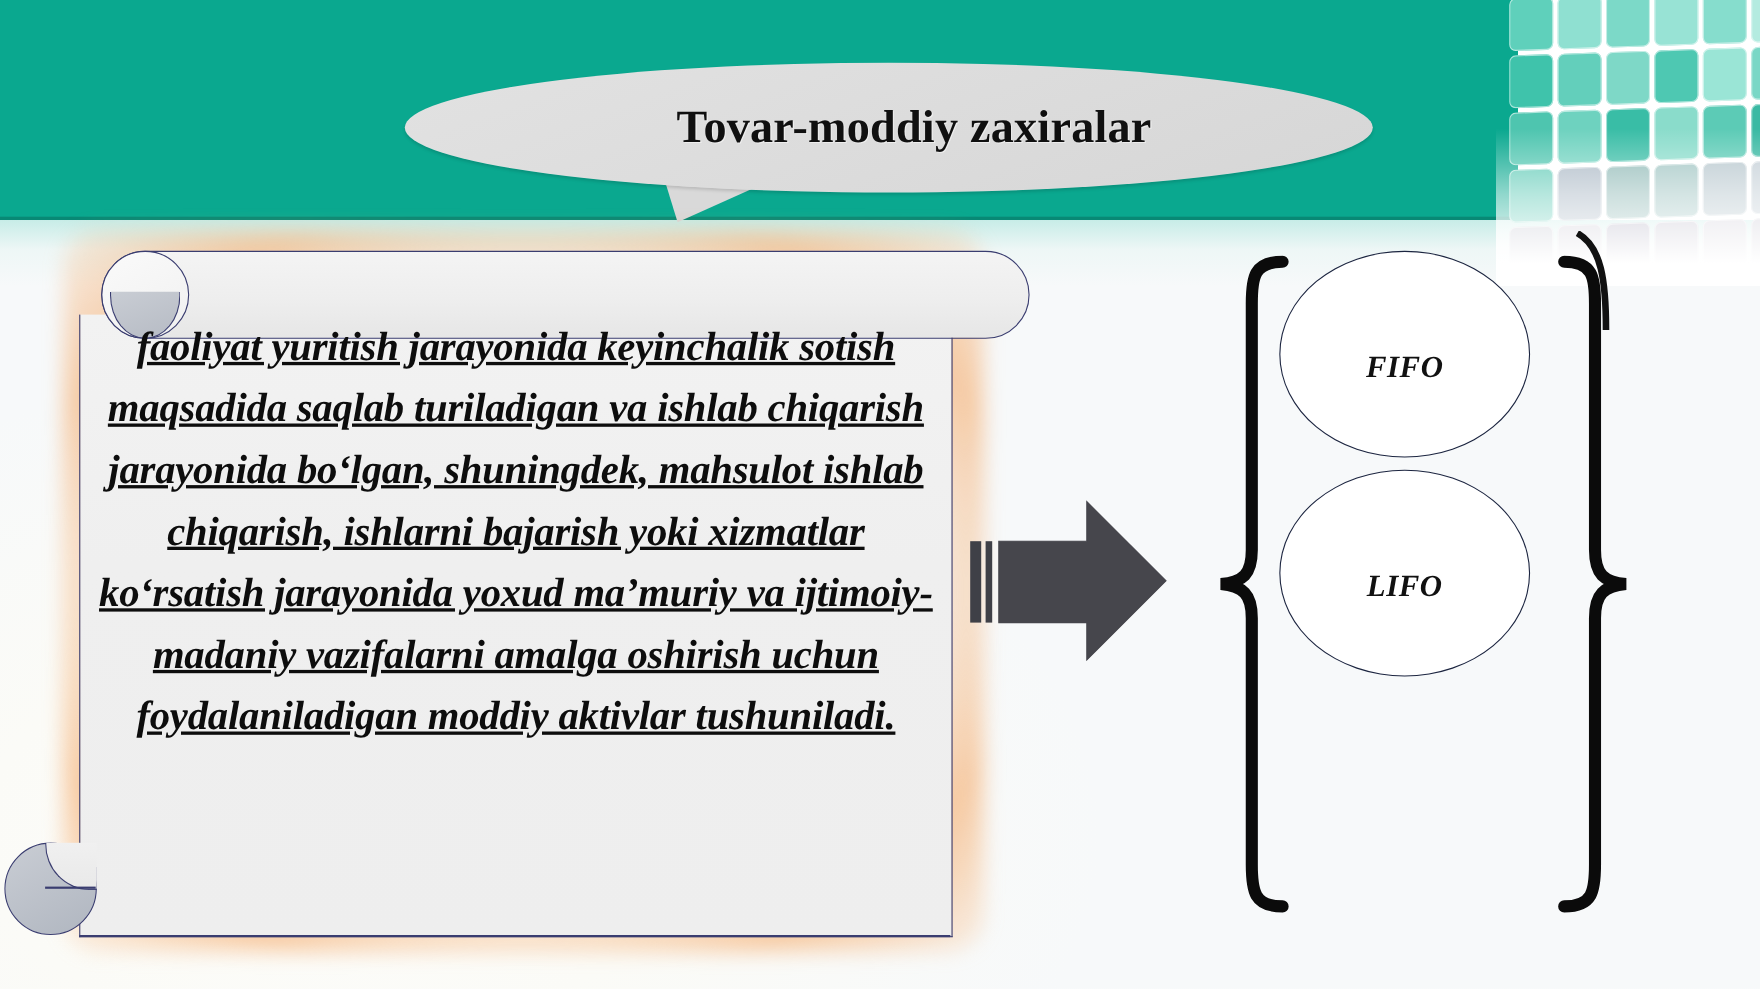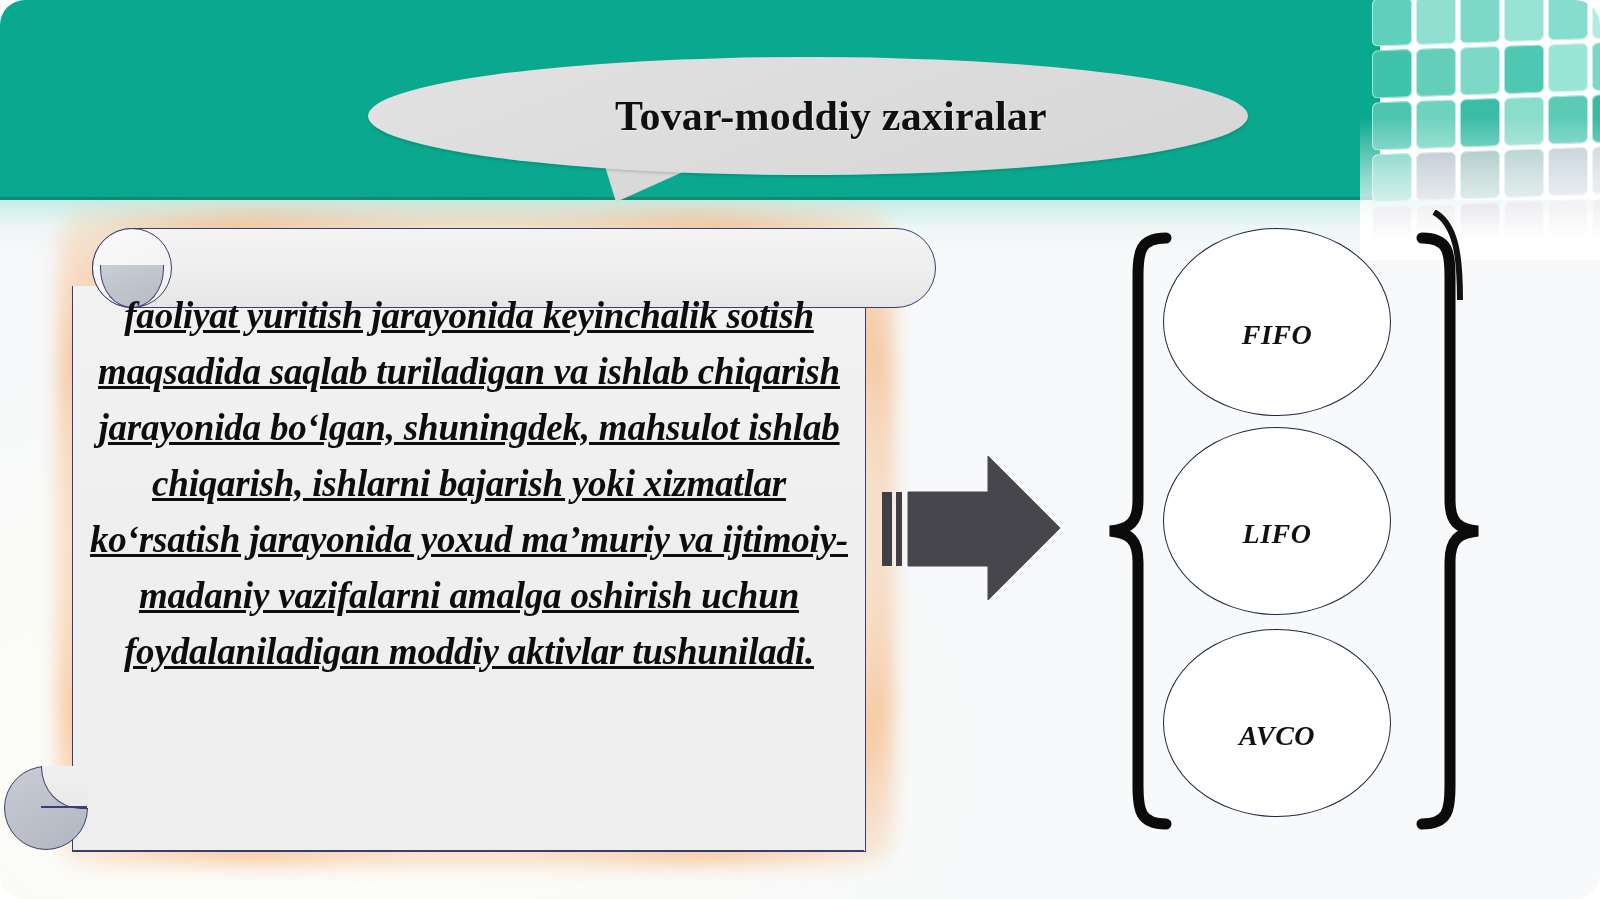--- a/index.html
+++ b/index.html
@@ -8,21 +8,20 @@
   }
   body {
     font-family: "Liberation Serif", serif;
   }
   .slide {
     position: relative;
     width: 1600px;
     height: 899px;
     overflow: hidden;
     background: #ffffff;
-    border-radius: 25px;
   }
 
   
   .bg-wash {
     position: absolute;
     left: 0; top: 200px;
     width: 1600px; height: 699px;
     background:
       radial-gradient(ellipse 700px 420px at 300px 560px, #fdfdfb 0%, #fbfbf7 45%, #f7f9fa 100%),
       linear-gradient(175deg, #eef7f6 0%, #ffffff 28%, #ffffff 72%, #fdfdfb 100%);
@@ -332,19 +331,16 @@
     <path d="M8 6 C 34 6, 36 20, 36 44 L 36 268 C 36 290, 44 297, 64 299
              C 44 301, 36 308, 36 330 L 36 554 C 36 578, 34 592, 8 592" fill="none" stroke="#0b0b0b" stroke-width="11" stroke-linecap="round"></path>
   </svg>
 
   <div class="oval oval-1">
     <span class="oval-label">FIFO</span>
   </div>
   <div class="oval oval-2">
     <span class="oval-label">LIFO</span>
   </div>
-  <div class="oval oval-3">
-    <span class="oval-label">AVCO</span>
-  </div>
 
   <div class="footer-rule"></div>
 
 </div>
 
 </body></html>

